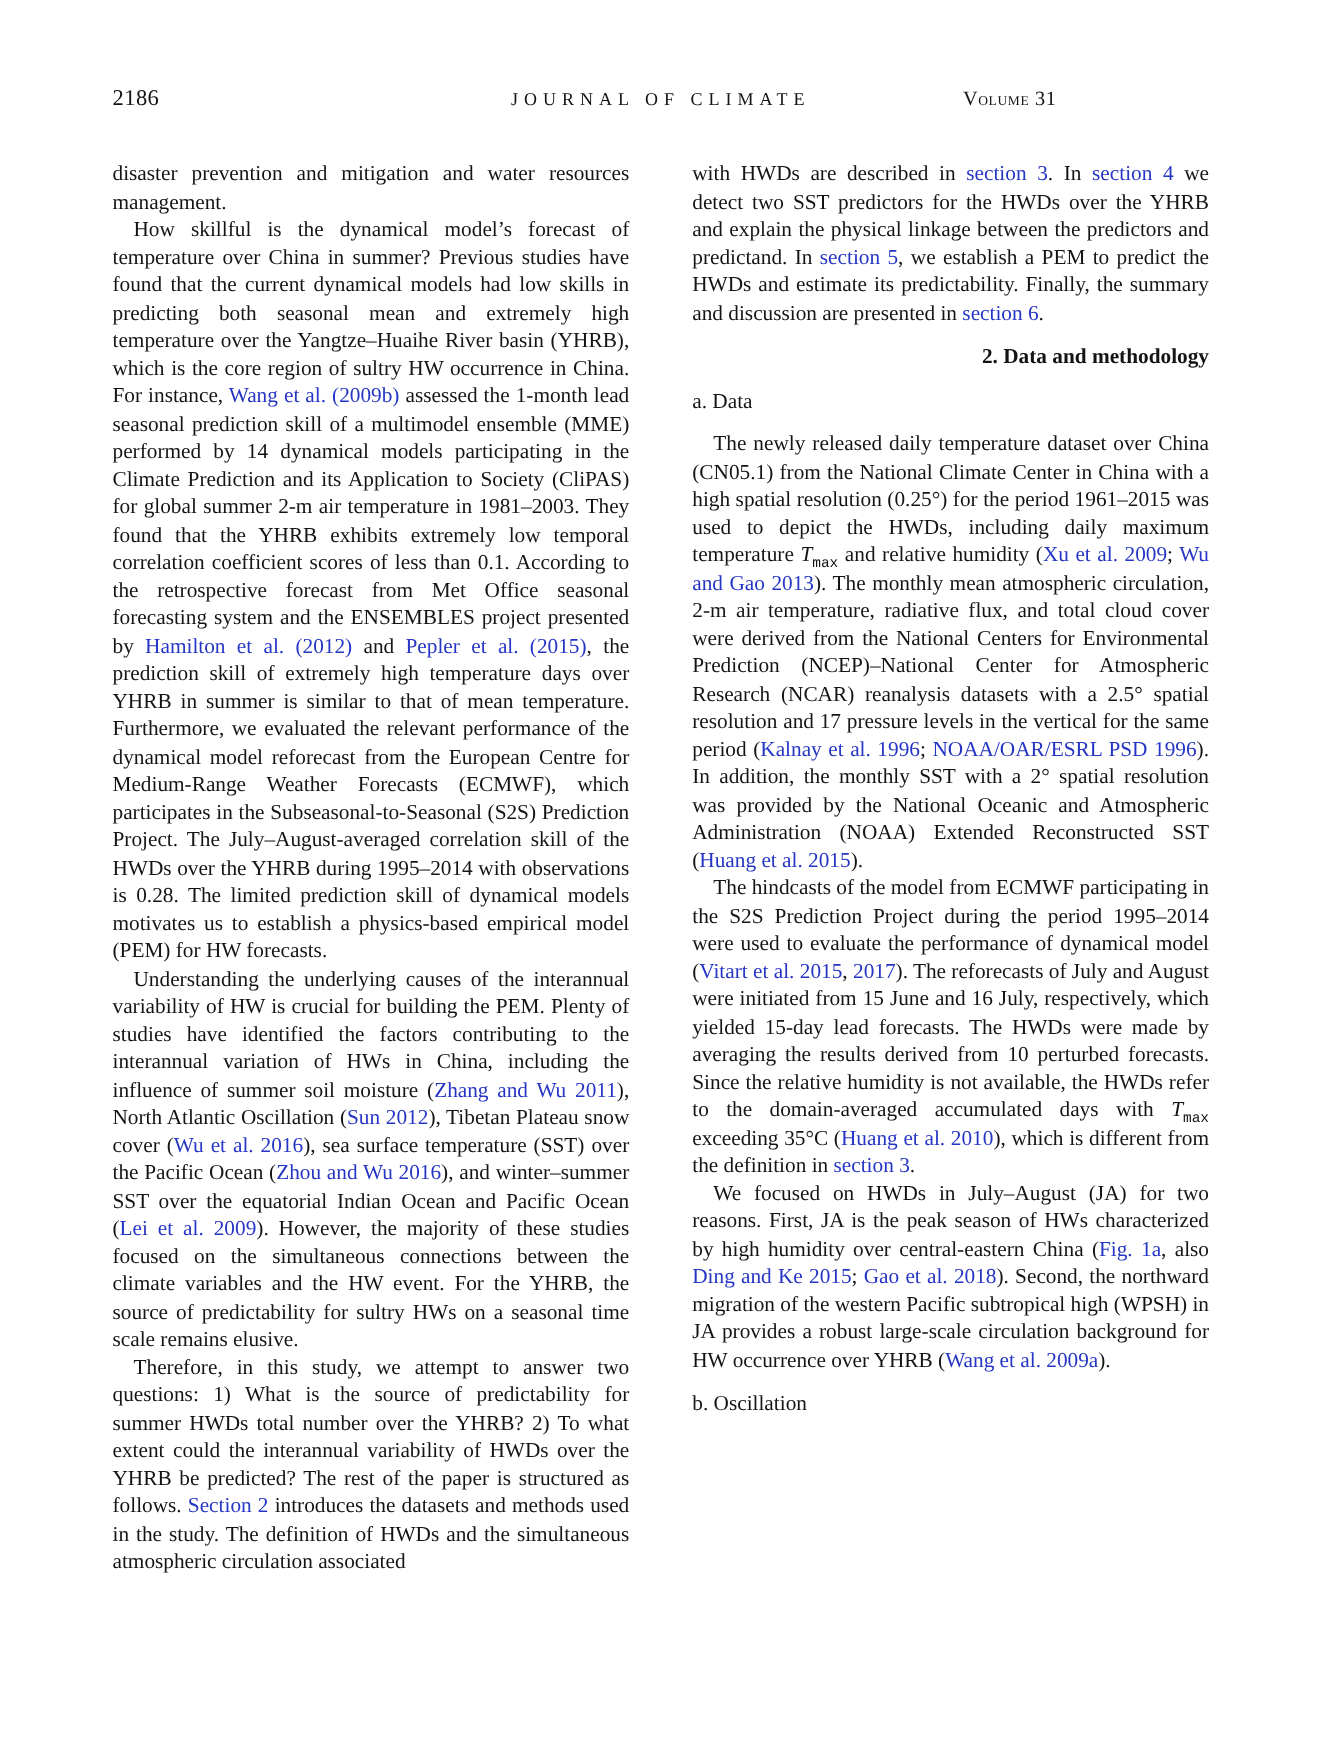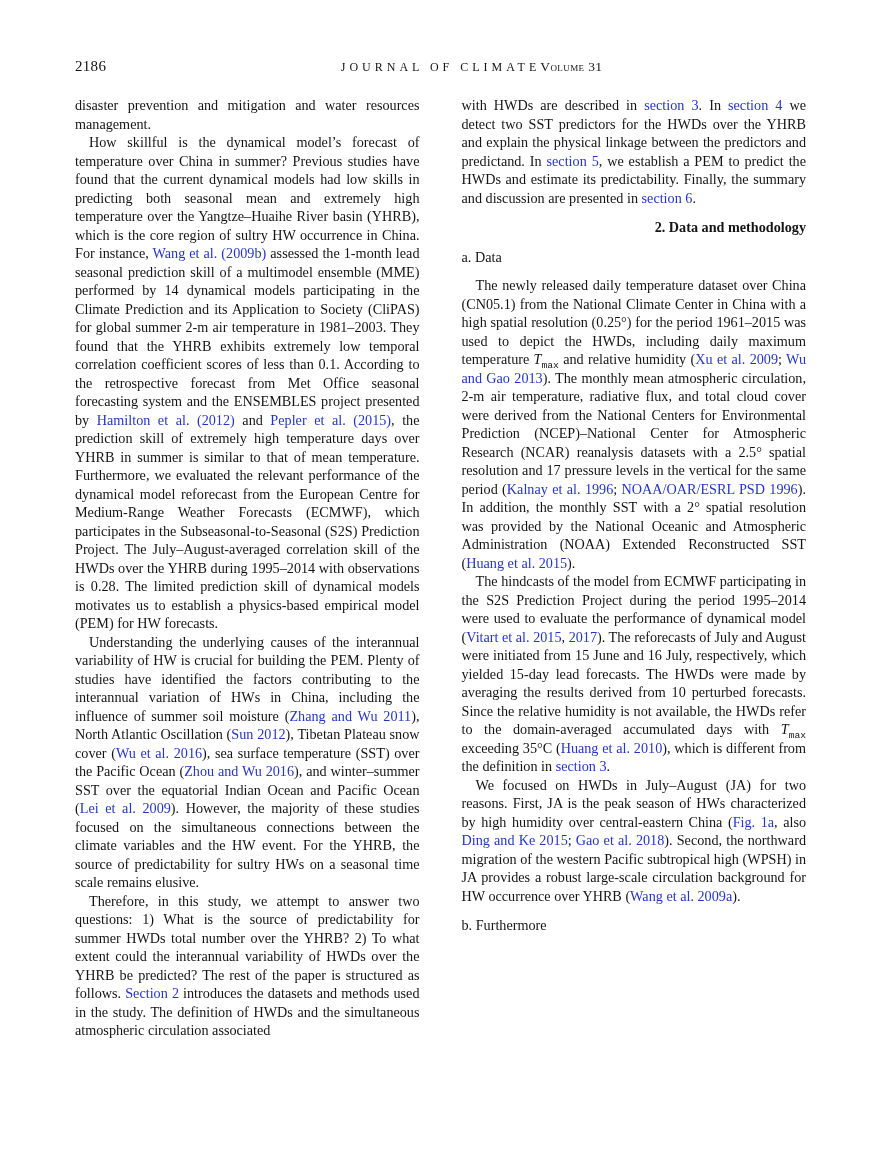--- a/index.html
+++ b/index.html
@@ -8,27 +8,27 @@
     width: 881px;
     height: 1176px;
     overflow: hidden;
     font-family: "Liberation Serif", serif;
     color: var(--text-color, #141414);
   }
   .page { padding: 58px 75px 0 75px; }
   .page-header {
     display: flex;
     align-items: baseline;
-    margin-bottom: 21px;
+    margin-bottom: 32px;
   }
   .page-num { flex: 1; font-size: 15px; letter-spacing: 0.3px; }
   .journal-title { font-size: 12px; letter-spacing: 4px; white-space: nowrap; text-align: center; }
   .volume {
     flex: 1;
-    text-align: left;
+    text-align: center;
     font-variant: small-caps;
     font-size: 13.5px;
     letter-spacing: 0.4px;
   }
   .columns { display: flex; gap: 42px; }
   .col {
     flex: 1;
     min-width: 0;
     font-size: 14.2px;
     line-height: 18.5px;
@@ -72,16 +72,16 @@
         <p class="para indent"><span>Understanding the underlying causes of the interannual variability of HW is crucial for building the PEM. Plenty of studies have identified the factors contributing to the interannual variation of HWs in China, including the influence of summer soil moisture (</span><a href="#" class="cite-link">Zhang and Wu 2011</a><span>), North Atlantic Oscillation (</span><a href="#" class="cite-link">Sun 2012</a><span>), Tibetan Plateau snow cover (</span><a href="#" class="cite-link">Wu et al. 2016</a><span>), sea surface temperature (SST) over the Pacific Ocean (</span><a href="#" class="cite-link">Zhou and Wu 2016</a><span>), and winter–summer SST over the equatorial Indian Ocean and Pacific Ocean (</span><a href="#" class="cite-link">Lei et al. 2009</a><span>). However, the majority of these studies focused on the simultaneous connections between the climate variables and the HW event. For the YHRB, the source of predictability for sultry HWs on a seasonal time scale remains elusive.</span></p>
         <p class="para indent"><span>Therefore, in this study, we attempt to answer two questions: 1) What is the source of predictability for summer HWDs total number over the YHRB? 2) To what extent could the interannual variability of HWDs over the YHRB be predicted? The rest of the paper is structured as follows. </span><a href="#" class="cite-link">Section 2</a><span> introduces the datasets and methods used in the study. The definition of HWDs and the simultaneous atmospheric circulation associated</span></p>
       </div>
     <div class="col" id="col-right">
         <p class="para"><span>with HWDs are described in </span><a href="#" class="cite-link">section 3</a><span>. In </span><a href="#" class="cite-link">section 4</a><span> we detect two SST predictors for the HWDs over the YHRB and explain the physical linkage between the predictors and predictand. In </span><a href="#" class="cite-link">section 5</a><span>, we establish a PEM to predict the HWDs and estimate its predictability. Finally, the summary and discussion are presented in </span><a href="#" class="cite-link">section 6</a><span>.</span></p>
         <h2 class="sec-heading">2. Data and methodology</h2>
         <h3 class="sub-heading">a. Data</h3>
         <p class="para indent"><span>The newly released daily temperature dataset over China (CN05.1) from the National Climate Center in China with a high spatial resolution (0.25°) for the period 1961–2015 was used to depict the HWDs, including daily maximum temperature </span><i>T</i><sub>max</sub><span> and relative humidity (</span><a href="#" class="cite-link">Xu et al. 2009</a><span>; </span><a href="#" class="cite-link">Wu and Gao 2013</a><span>). The monthly mean atmospheric circulation, 2-m air temperature, radiative flux, and total cloud cover were derived from the National Centers for Environmental Prediction (NCEP)–National Center for Atmospheric Research (NCAR) reanalysis datasets with a 2.5° spatial resolution and 17 pressure levels in the vertical for the same period (</span><a href="#" class="cite-link">Kalnay et al. 1996</a><span>; </span><a href="#" class="cite-link">NOAA/OAR/ESRL PSD 1996</a><span>). In addition, the monthly SST with a 2° spatial resolution was provided by the National Oceanic and Atmospheric Administration (NOAA) Extended Reconstructed SST (</span><a href="#" class="cite-link">Huang et al. 2015</a><span>).</span></p>
         <p class="para indent"><span>The hindcasts of the model from ECMWF participating in the S2S Prediction Project during the period 1995–2014 were used to evaluate the performance of dynamical model (</span><a href="#" class="cite-link">Vitart et al. 2015</a><span>, </span><a href="#" class="cite-link">2017</a><span>). The reforecasts of July and August were initiated from 15 June and 16 July, respectively, which yielded 15-day lead forecasts. The HWDs were made by averaging the results derived from 10 perturbed forecasts. Since the relative humidity is not available, the HWDs refer to the domain-averaged accumulated days with </span><i>T</i><sub>max</sub><span> exceeding 35°C (</span><a href="#" class="cite-link">Huang et al. 2010</a><span>), which is different from the definition in </span><a href="#" class="cite-link">section 3</a><span>.</span></p>
         <p class="para indent"><span>We focused on HWDs in July–August (JA) for two reasons. First, JA is the peak season of HWs characterized by high humidity over central-eastern China (</span><a href="#" class="cite-link">Fig. 1a</a><span>, also </span><a href="#" class="cite-link">Ding and Ke 2015</a><span>; </span><a href="#" class="cite-link">Gao et al. 2018</a><span>). Second, the northward migration of the western Pacific subtropical high (WPSH) in JA provides a robust large-scale circulation background for HW occurrence over YHRB (</span><a href="#" class="cite-link">Wang et al. 2009a</a><span>).</span></p>
-        <h3 class="sub-heading">b. Furthermore</h3>
+        <h3 class="sub-heading">b. Oscillation</h3>
       </div>
   </main>
 </div>
 
 </body></html>

